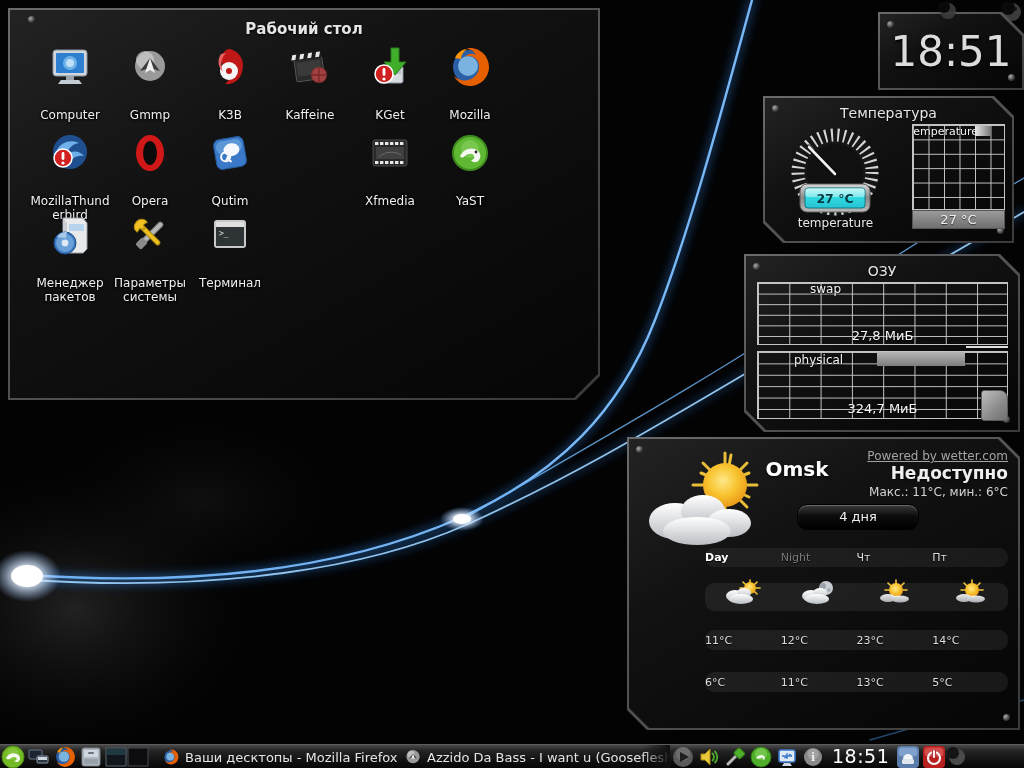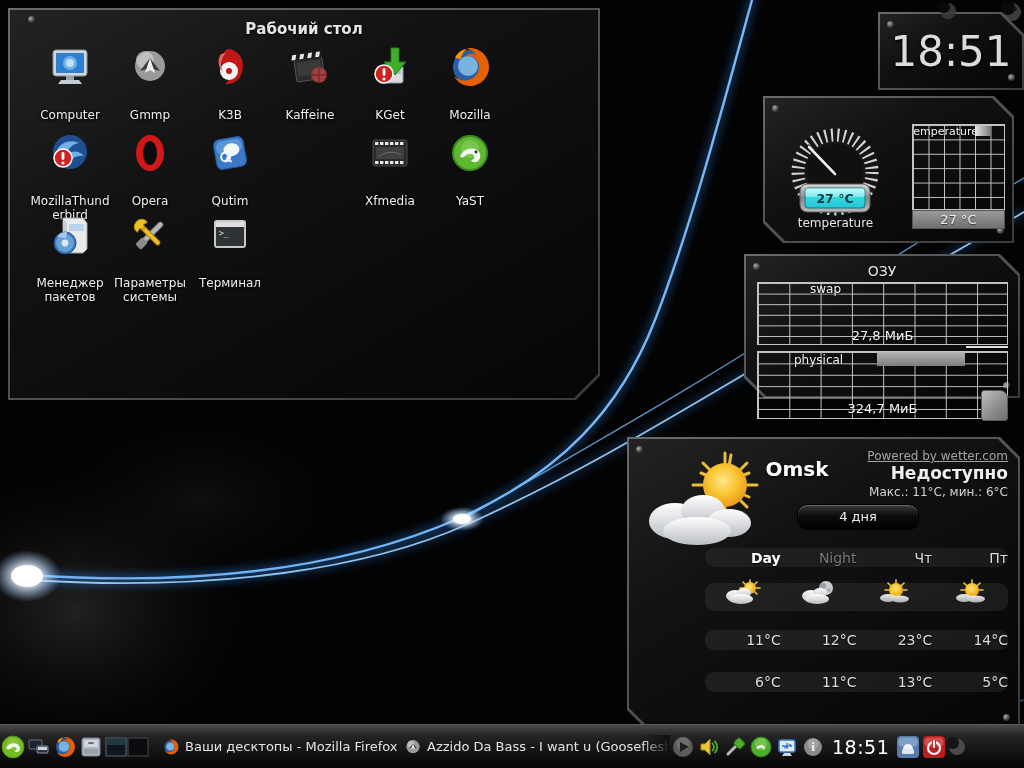--- a/index.html
+++ b/index.html
@@ -28,29 +28,29 @@
   .gridchart{position:absolute;border:1px solid #c4c4c4;
     background-image:linear-gradient(to right,#c4c4c4 1px,transparent 1px),
       linear-gradient(to bottom,#c4c4c4 1px,transparent 1px);}
   .chart-label{position:absolute;font-size:12px;color:#f2f2f2;text-shadow:0 1px 2px #000;}
   .chart-value{position:absolute;left:0;right:0;text-align:center;font-size:13px;color:#f5f5f5;
     text-shadow:0 1px 2px #000;}
   .graybar{position:absolute;background:linear-gradient(#b5b5b5,#7d7d7d);}
   
   .wx-bar{position:absolute;left:78px;width:303px;border-radius:9px;background:rgba(255,255,255,0.07);
     display:flex;align-items:center;}
-  .wx-cell{flex:1;text-align:right;font-size:14px;color:#ddd;text-shadow:0 1px 1px #000;}
+  .wx-cell{flex:1;text-align:left;font-size:11px;color:#ddd;text-shadow:0 1px 1px #000;}
   .wx-btn{position:absolute;border-radius:4px;border:1px solid #000;
     background:linear-gradient(#3a3a3a 0%,#0c0c0c 45%,#000 100%);
     color:#eee;font-size:13px;text-align:center;cursor:pointer;
     box-shadow:inset 0 1px 1px rgba(255,255,255,.25);}
   
-  #taskbar{position:absolute;left:0;bottom:0;width:1024px;height:44px;
+  #taskbar{position:absolute;left:0;bottom:0;width:1024px;height:24px;
     background:linear-gradient(#4a4a4a 0%,#242424 25%,#101010 70%,#060606 100%);
-    border-top:1px solid #5c5c5c;display:flex;align-items:center;}
+    border-top:1px solid #5c5c5c;display:flex;align-items:flex-start;}
   .tb-ic{width:26px;height:24px;flex:0 0 auto;display:flex;align-items:center;justify-content:center;cursor:pointer;}
   .task{height:24px;display:flex;align-items:center;gap:5px;padding:0 6px;cursor:pointer;
     color:#e4e4e4;font-size:13px;white-space:nowrap;overflow:hidden;position:relative;}
   .task .fade{position:absolute;right:0;top:0;bottom:0;width:28px;
     background:linear-gradient(to right,rgba(16,16,16,0),rgba(16,16,16,1));}
   #tb-clock{font-size:19px;color:#fff;padding:0 6px;letter-spacing:0.5px;}
   svg{display:block;}
 </style>
 </head>
 <body>
@@ -325,20 +325,21 @@
   <svg class="widget" style="left:936px;top:2px;" width="22" height="20" viewBox="0 0 22 20" opacity="0.9">
     <circle cx="12" cy="9" r="8" fill="#3c3c3c"></circle>
       <circle cx="8" cy="5" r="6" fill="#0a0a0a"></circle>
   </svg>
 
   <div class="widget" style="left:763px;top:96px;width:251px;height:147px;">
     <div class="w-border clip-tr-bl"></div>
     <div class="w-body clip-tr-bl"></div>
     <div class="rivet" style="left:9px;top:9px;"></div>
     <div class="rivet" style="right:10px;bottom:9px;"></div>
+    <div class="w-title" style="top:9px;font-size:14px;font-weight:normal;">Температура</div>
 
     <svg style="position:absolute;left:15px;top:26px;" width="115" height="95" viewBox="0 0 115 95">
       <defs>
         <linearGradient id="lcdframe" x1="0" y1="0" x2="0" y2="1">
           <stop offset="0" stop-color="#d8d8d8"></stop>
             <stop offset="0.5" stop-color="#888"></stop>
             <stop offset="1" stop-color="#bbb"></stop>
         </linearGradient>
         <linearGradient id="lcdcyan" x1="0" y1="0" x2="0" y2="1">
           <stop offset="0" stop-color="#aef6f8"></stop>
@@ -359,21 +360,21 @@
     <div style="position:absolute;left:15px;top:120px;width:115px;text-align:center;font-size:12px;color:#e8e8e8;text-shadow:0 1px 2px #000;">temperature</div>
 
     <div class="gridchart" style="left:149px;top:28px;width:93px;height:86px;background-size:15.5px 14.4px;overflow:hidden;">
       <div class="chart-label" style="left:-4px;top:0;font-size:11px;white-space:nowrap;">temperature</div>
       <div style="position:absolute;left:62px;top:1px;width:16px;height:10px;background:linear-gradient(to right,#e8e8e8,#777);"></div>
     </div>
     <div style="position:absolute;left:149px;top:114px;width:93px;height:19px;background:linear-gradient(#9a9a9a,#707070);
                 border:1px solid #555;display:flex;align-items:center;justify-content:center;font-size:13px;color:#f0f0f0;text-shadow:0 1px 1px #333;">27 °C</div>
   </div>
 
-  <div class="widget" style="left:744px;top:254px;width:276px;height:144px;">
+  <div class="widget" style="left:744px;top:254px;width:276px;height:178px;">
     <div class="w-border clip-tr-bl"></div>
     <div class="w-body clip-tr-bl"></div>
     <div class="rivet" style="left:9px;top:9px;"></div>
     <div class="rivet" style="right:10px;bottom:9px;"></div>
     <div class="w-title" style="top:9px;font-size:14px;font-weight:normal;">ОЗУ</div>
 
     <div class="gridchart" style="left:13px;top:28px;width:251px;height:63px;background-size:31.3px 10.6px;">
       <div class="chart-label" style="left:52px;top:-1px;">swap</div>
       <div class="chart-value" style="bottom:1px;">27,8 МиБ</div>
     </div>

